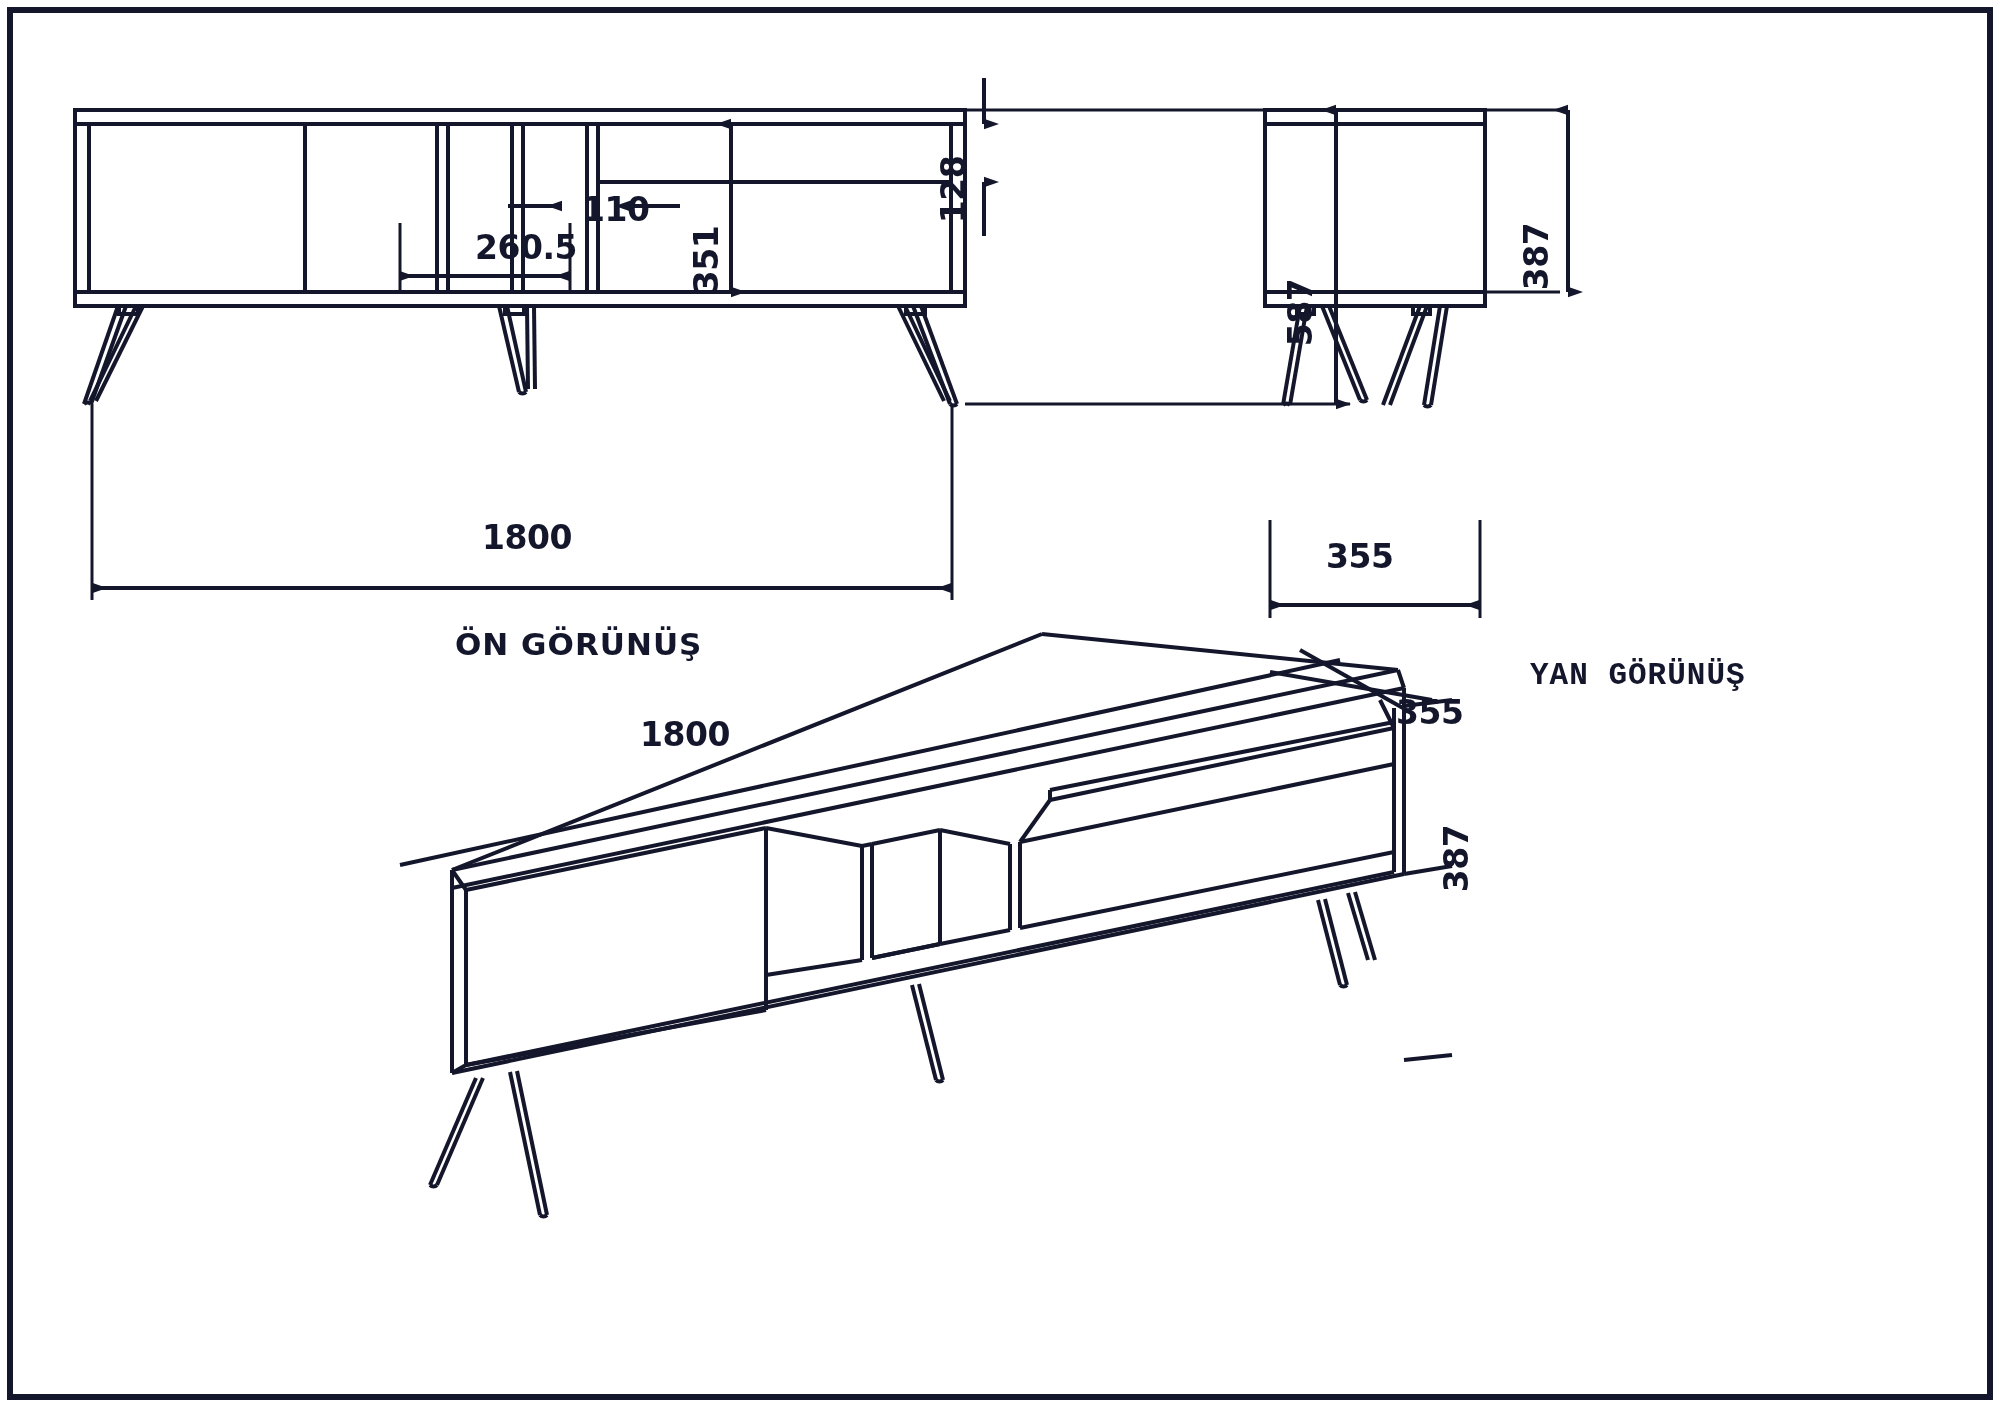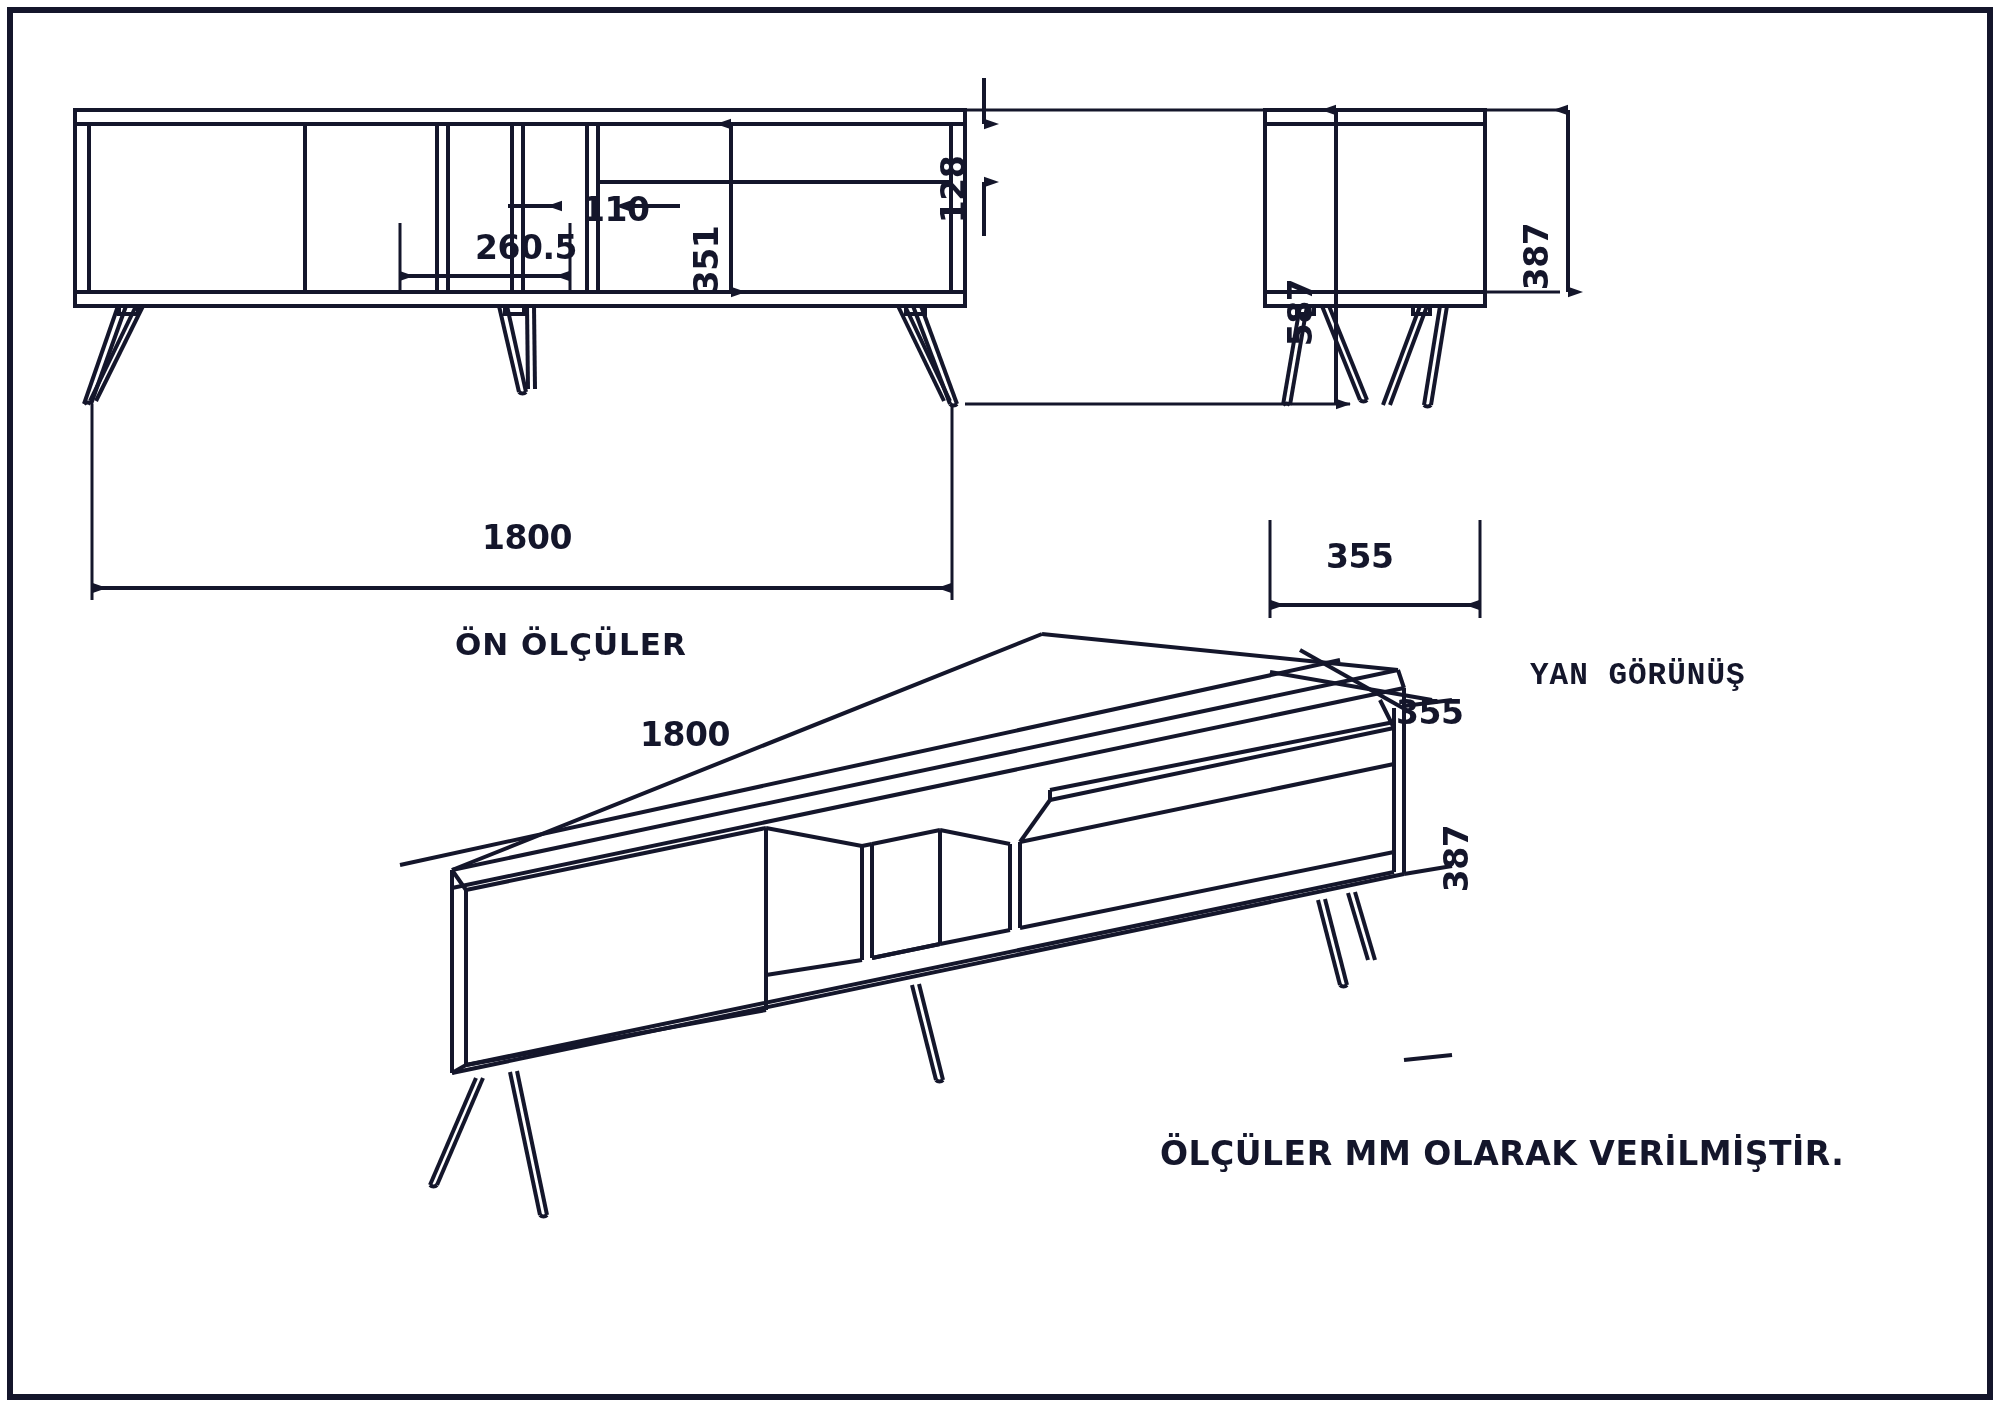--- a/index.html
+++ b/index.html
@@ -249,29 +249,28 @@
   <div class="lbl dim" style="left:582px;top:190px;">110</div>
 
   <div class="lbl dim vert rot90" style="left:673px;top:240px;">351</div>
 
   <div class="lbl dim vert rot90" style="left:920px;top:170px;">128</div>
 
   <div class="lbl dim vert rot90" style="left:1267px;top:293px;">587</div>
 
   <div class="lbl dim" style="left:482px;top:518px;">1800</div>
 
-  <div class="lbl title" style="left:455px;top:626px;">ÖN ÖLÇÜLER</div>
+  <div class="lbl title" style="left:455px;top:626px;">ÖN GÖRÜNÜŞ</div>
 
   <div class="lbl dim vert rot90" style="left:1503px;top:237px;">387</div>
 
   <div class="lbl dim" style="left:1326px;top:537px;">355</div>
 
   <div class="lbl title" style="left:1530px;top:658px;font-family:Liberation Mono, monospace;">YAN GÖRÜNÜŞ</div>
 
   <div class="lbl dim" style="left:640px;top:715px;">1800</div>
 
   <div class="lbl dim" style="left:1396px;top:693px;">355</div>
 
   <div class="lbl dim vert rot90" style="left:1423px;top:839px;">387</div>
 
-  <div class="lbl note" style="left:1160px;top:1134px;">ÖLÇÜLER MM OLARAK VERİLMİŞTİR.</div>
 
 </div>
 
 </body></html>

